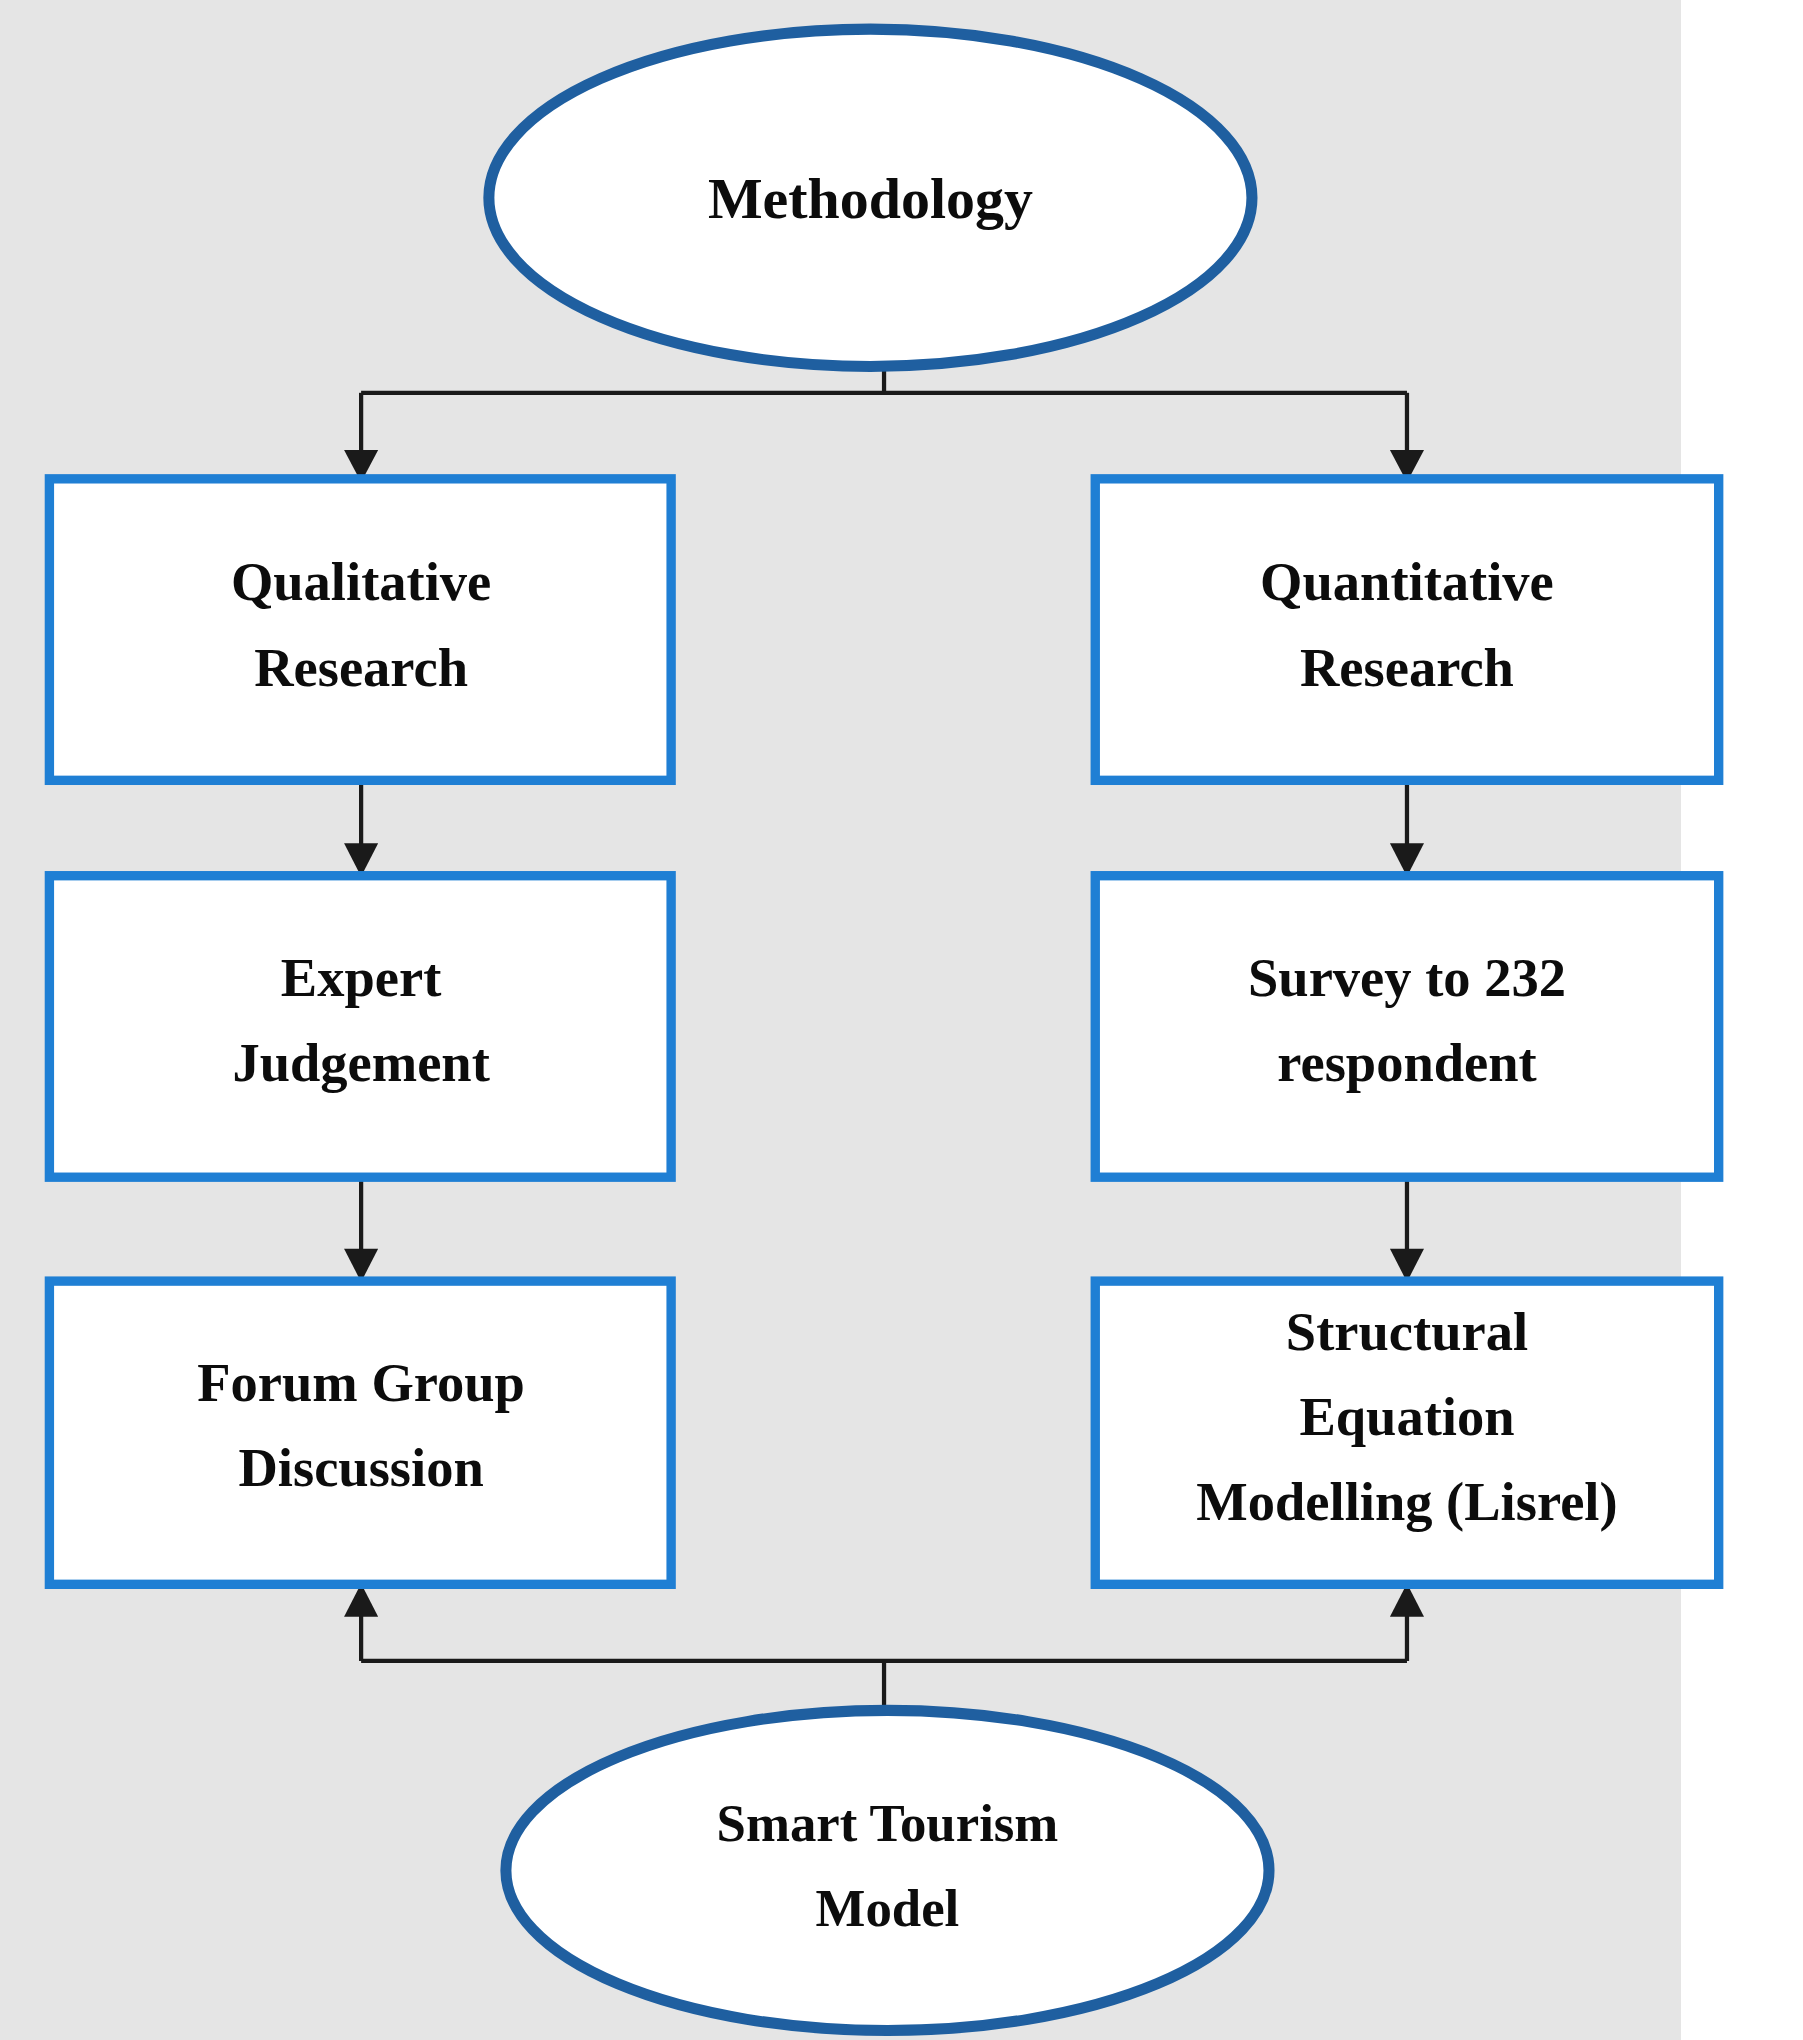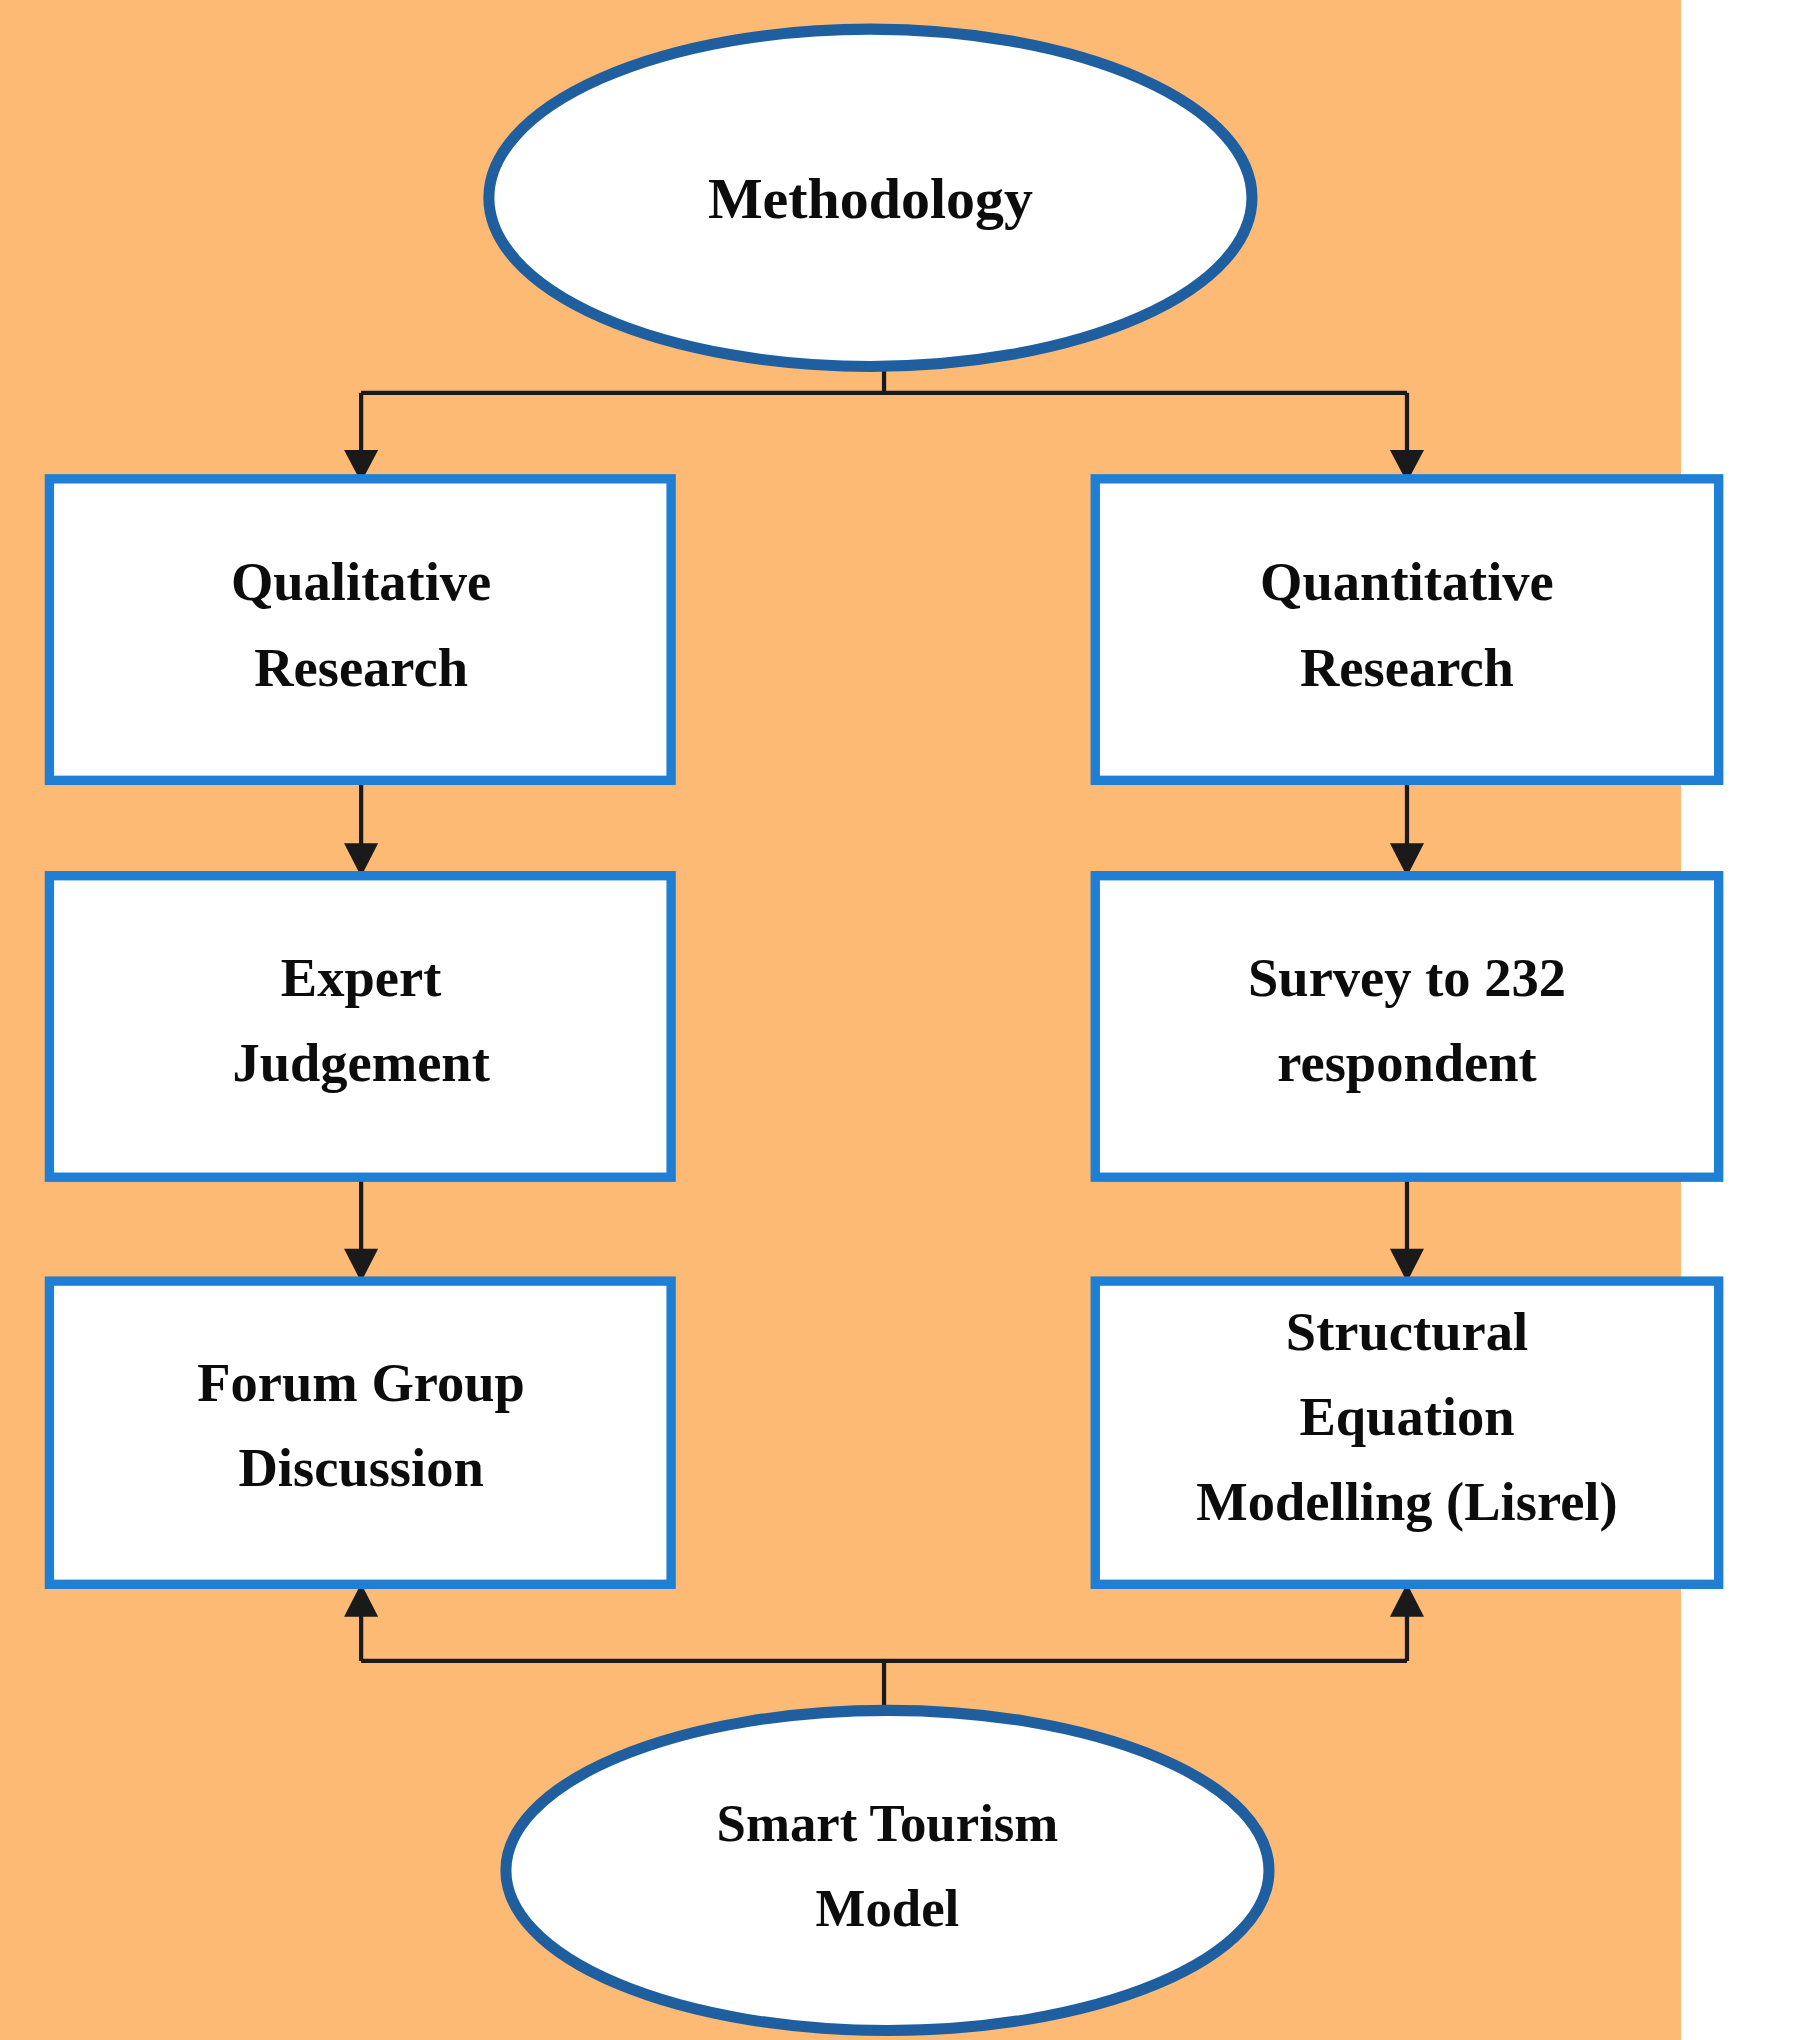--- a/index.html
+++ b/index.html
@@ -10,21 +10,21 @@
   body {
     width: 1803px;
     height: 2041px;
     font-family: "Liberation Serif", "DejaVu Serif", serif;
     overflow: hidden;
   }
   #flowchart-root {
     position: relative;
     width: 1681px;
     height: 2041px;
-    background: #fdba74;
+    background: #e5e5e5;
   }
   svg.diagram {
     display: block;
     width: 1803px;
     height: 2041px;
   }
   .node-text {
     font-family: "Liberation Serif", "DejaVu Serif", serif;
     font-weight: bold;
     fill: #0c0c0c;

